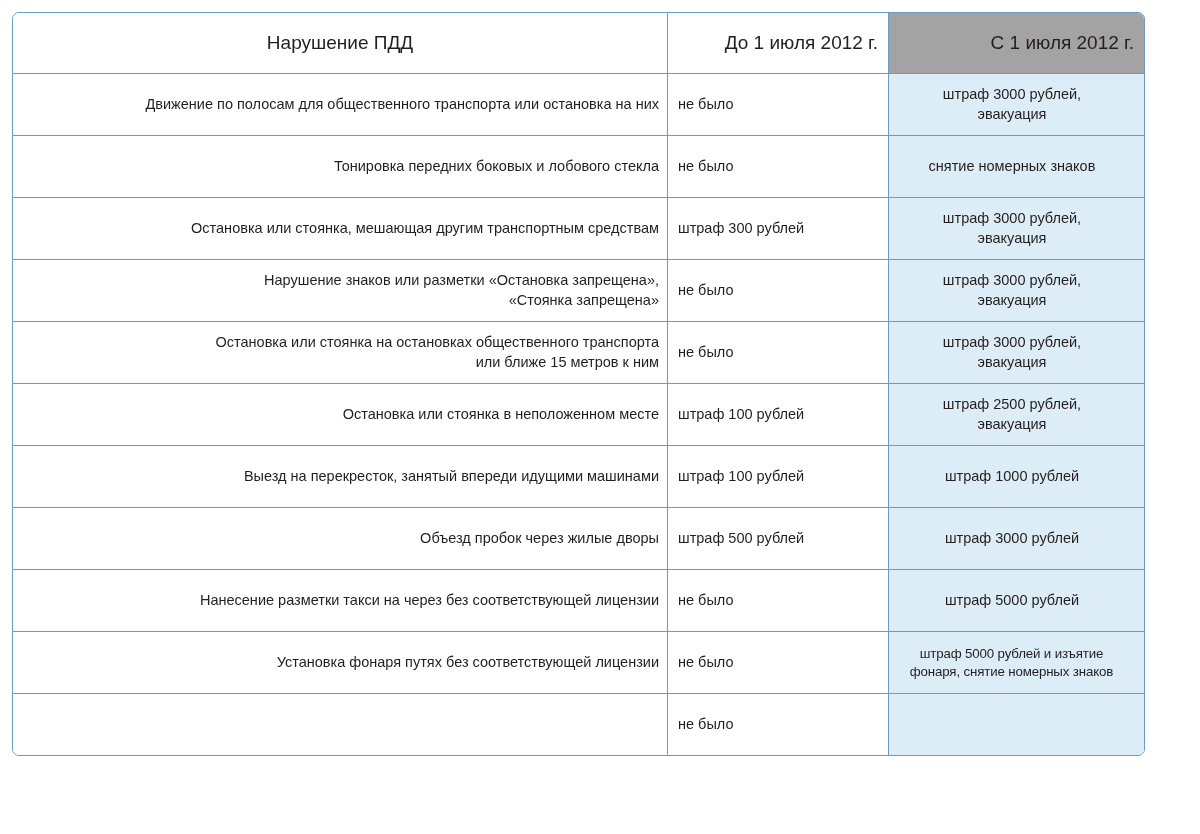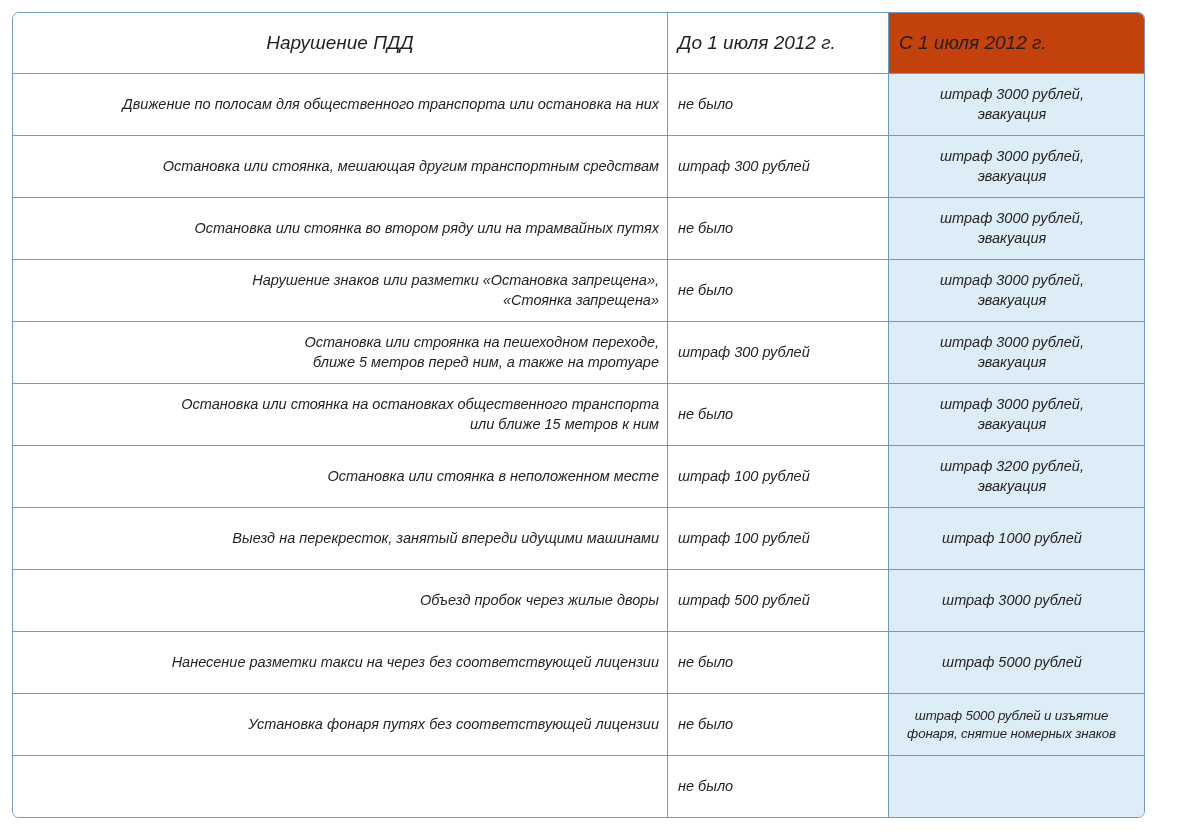--- a/index.html
+++ b/index.html
@@ -22,21 +22,20 @@
     background: #ffffff;
   }
 
   .table-wrap {
     position: absolute;
     left: 12px;
     top: 12px;
     width: 913px;
     height: 745px;
     box-sizing: border-box;
-    font-style: italic;
   }
 
   table.fines {
     border-collapse: separate;
     border-spacing: 0;
     width: 1131px;
     table-layout: fixed;
     background: #ffffff;
     border: 1px solid #6b9ac4;
     border-radius: 7px;
@@ -62,26 +61,26 @@
   table.fines tr:last-child td {
     border-bottom: none;
   }
 
   
   thead th {
     height: 52px;
     font-weight: 400;
     font-size: 19px;
     line-height: 1.2;
-    text-align: left;
+    text-align: right;
     color: #231f20;
     border-bottom: 2px solid #6b9ac4;
   }
   thead th.h-violation { text-align: center; }
-  thead th.h-after { background: #c2410c; }
+  thead th.h-after { background: #a3a3a3; }
 
   
   tbody td {
     height: 53px;
     font-size: 14.5px;
     line-height: 1.32;
     color: #231f20;
   }
   tbody td.col-violation {
     text-align: right;
@@ -131,86 +130,74 @@
           <td class="col-violation">
             <span class="cell-line">Движение по полосам для общественного транспорта или остановка на них</span>
           </td>
           <td class="col-before">не было</td>
           <td class="col-after">
             <span class="cell-line">штраф 3000 рублей,</span>
             <span class="cell-line">эвакуация</span>
           </td>
         </tr>
 
+        <tr>
+          <td class="col-violation">
+            <span class="cell-line">Тонировка передних боковых и лобового стекла</span>
+          </td>
+          <td class="col-before">не было</td>
+          <td class="col-after">
+            <span class="cell-line">снятие номерных знаков</span>
+          </td>
+        </tr>
 
         <tr>
           <td class="col-violation">
             <span class="cell-line">Остановка или стоянка, мешающая другим транспортным средствам</span>
           </td>
           <td class="col-before">штраф 300 рублей</td>
           <td class="col-after">
             <span class="cell-line">штраф 3000 рублей,</span>
             <span class="cell-line">эвакуация</span>
           </td>
         </tr>
 
-        <tr>
-          <td class="col-violation">
-            <span class="cell-line">Остановка или стоянка во втором ряду или на трамвайных путях</span>
-          </td>
-          <td class="col-before">не было</td>
-          <td class="col-after">
-            <span class="cell-line">штраф 3000 рублей,</span>
-            <span class="cell-line">эвакуация</span>
-          </td>
-        </tr>
 
         <tr>
           <td class="col-violation">
             <span class="cell-line">Нарушение знаков или разметки «Остановка запрещена»,</span>
             <span class="cell-line">«Стоянка запрещена»</span>
           </td>
           <td class="col-before">не было</td>
           <td class="col-after">
             <span class="cell-line">штраф 3000 рублей,</span>
             <span class="cell-line">эвакуация</span>
           </td>
         </tr>
 
-        <tr>
-          <td class="col-violation">
-            <span class="cell-line">Остановка или строянка на пешеходном переходе,</span>
-            <span class="cell-line">ближе 5 метров перед ним, а также на тротуаре</span>
-          </td>
-          <td class="col-before">штраф 300 рублей</td>
-          <td class="col-after">
-            <span class="cell-line">штраф 3000 рублей,</span>
-            <span class="cell-line">эвакуация</span>
-          </td>
-        </tr>
 
         <tr>
           <td class="col-violation">
             <span class="cell-line">Остановка или стоянка на остановках общественного транспорта</span>
             <span class="cell-line">или ближе 15 метров к ним</span>
           </td>
           <td class="col-before">не было</td>
           <td class="col-after">
             <span class="cell-line">штраф 3000 рублей,</span>
             <span class="cell-line">эвакуация</span>
           </td>
         </tr>
 
         <tr>
           <td class="col-violation">
             <span class="cell-line">Остановка или стоянка в неположенном месте</span>
           </td>
           <td class="col-before">штраф 100 рублей</td>
           <td class="col-after">
-            <span class="cell-line">штраф 3200 рублей,</span>
+            <span class="cell-line">штраф 2500 рублей,</span>
             <span class="cell-line">эвакуация</span>
           </td>
         </tr>
 
         <tr>
           <td class="col-violation">
             <span class="cell-line">Выезд на перекресток, занятый  впереди идущими машинами</span>
           </td>
           <td class="col-before">штраф 100 рублей</td>
           <td class="col-after">

